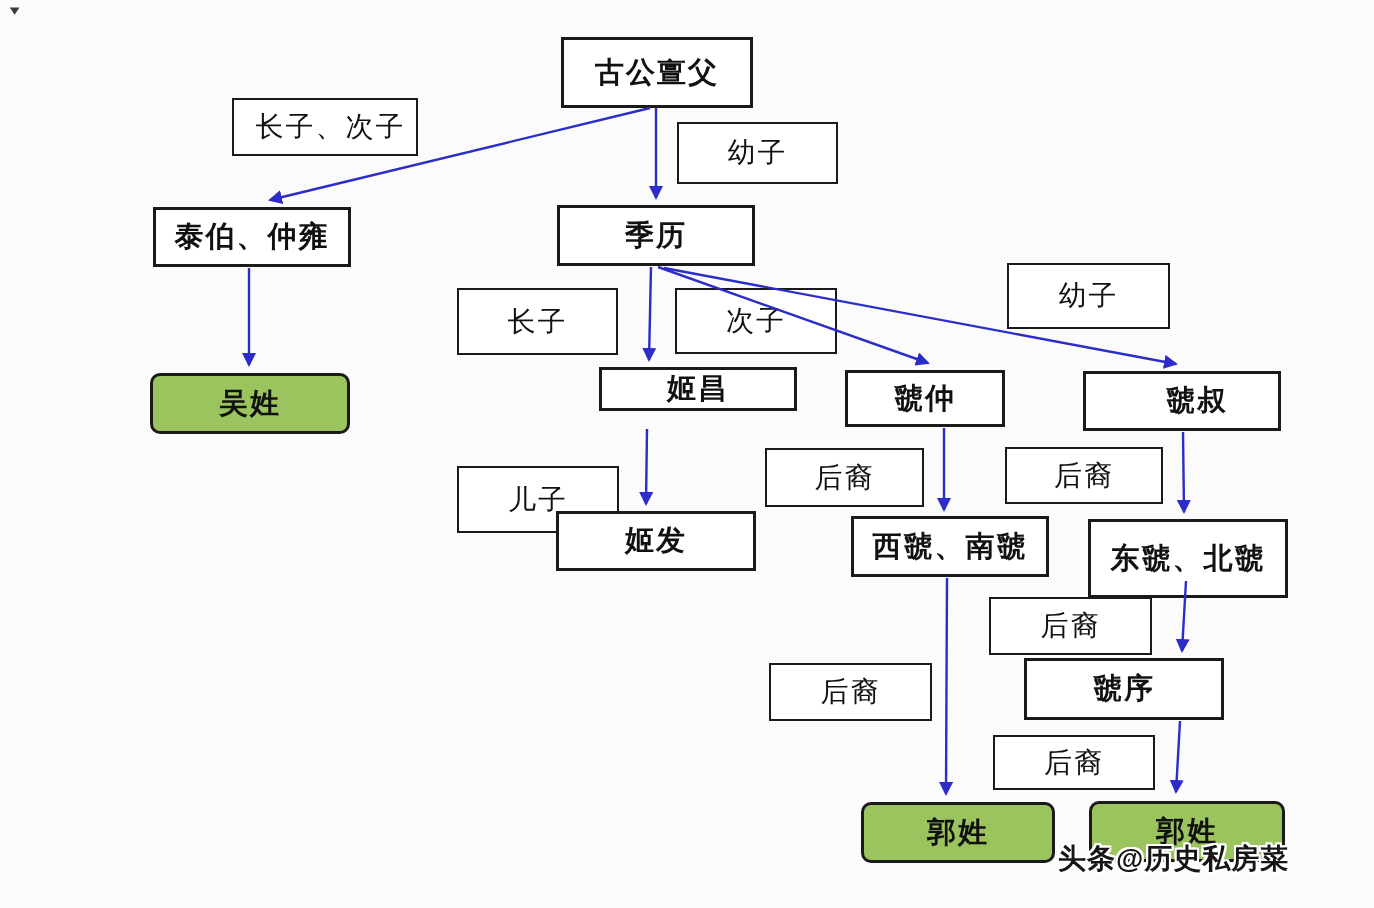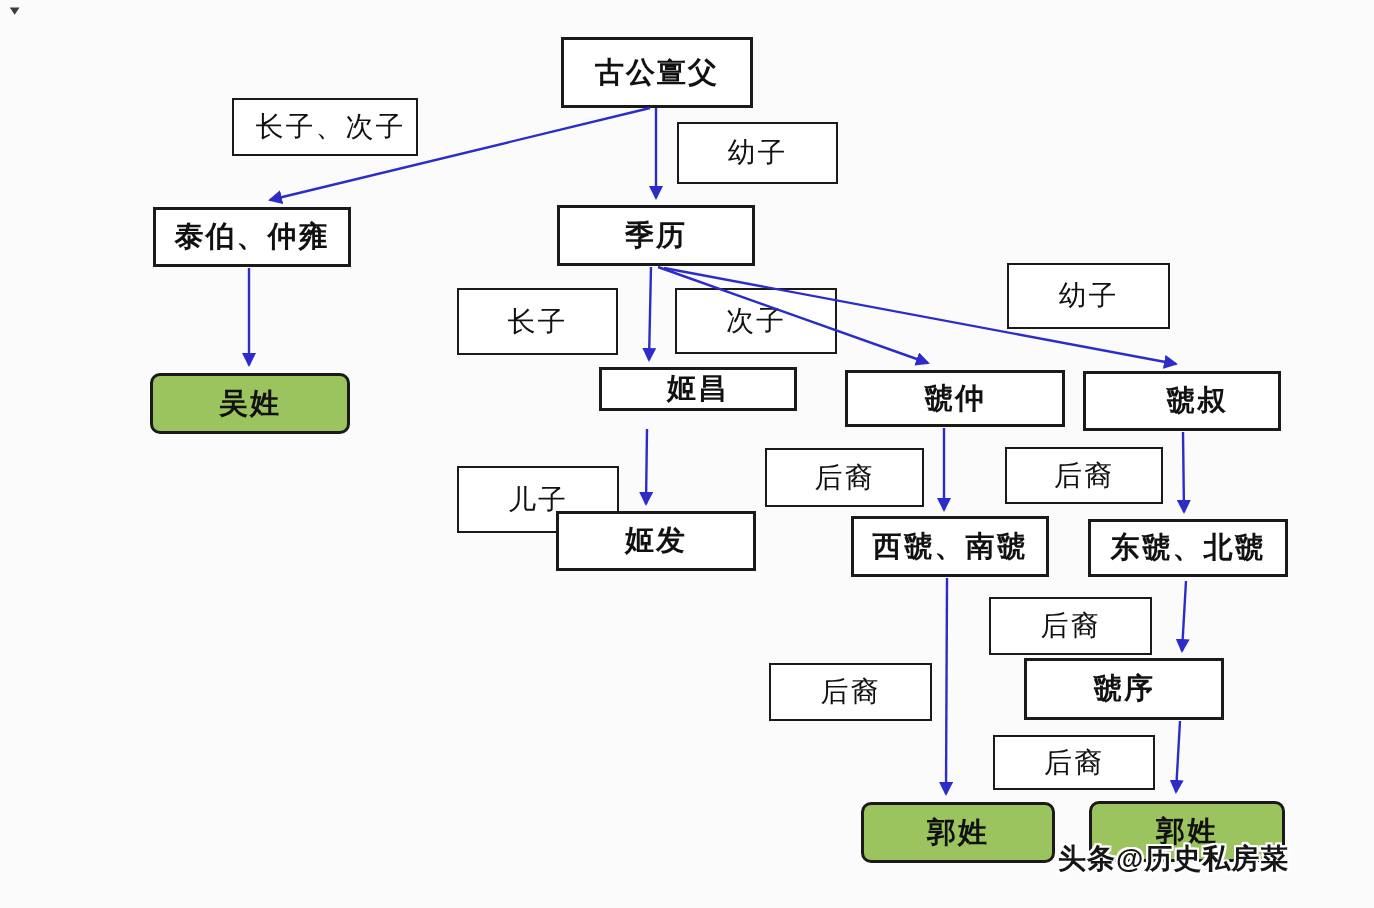--- a/index.html
+++ b/index.html
@@ -61,28 +61,28 @@
   <div class="node person" style="left:561px;top:37px;width:192px;height:71px;">古公亶父</div>
   <div class="node relation" style="left:232px;top:98px;width:186px;height:58px;padding-left:11px;">长子、次子</div>
   <div class="node relation" style="left:677px;top:122px;width:161px;height:62px;">幼子</div>
   <div class="node person" style="left:153px;top:207px;width:198px;height:60px;font-family:Liberation Mono, monospace;">泰伯、仲雍</div>
   <div class="node person" style="left:557px;top:205px;width:198px;height:61px;">季历</div>
   <div class="node relation" style="left:457px;top:288px;width:161px;height:67px;">长子</div>
   <div class="node relation" style="left:675px;top:288px;width:162px;height:66px;">次子</div>
   <div class="node relation" style="left:1007px;top:263px;width:163px;height:66px;">幼子</div>
   <div class="node surname" style="left:150px;top:373px;width:200px;height:61px;">吴姓</div>
   <div class="node person" style="left:555px;top:367px;width:198px;height:44px;margin-left:44px;">姬昌</div>
-  <div class="node person" style="left:845px;top:370px;width:220px;height:57px;">虢仲</div>
+  <div class="node person" style="left:845px;top:370px;width:160px;height:57px;">虢仲</div>
   <div class="node person" style="left:1083px;top:371px;width:198px;height:60px;padding-left:30px;">虢叔</div>
   <div class="node relation" style="left:457px;top:466px;width:162px;height:67px;">儿子</div>
   <div class="node relation" style="left:765px;top:448px;width:159px;height:59px;">后裔</div>
   <div class="node relation" style="left:1005px;top:447px;width:158px;height:57px;">后裔</div>
   <div class="node person" style="left:556px;top:511px;width:200px;height:60px;">姬发</div>
   <div class="node person" style="left:851px;top:516px;width:198px;height:61px;">西虢、南虢</div>
-  <div class="node person" style="left:1088px;top:519px;width:200px;height:58px;">东虢、北虢</div>
+  <div class="node person" style="left:1088px;top:519px;width:200px;height:79px;">东虢、北虢</div>
   <div class="node relation" style="left:989px;top:597px;width:163px;height:58px;">后裔</div>
   <div class="node relation" style="left:769px;top:663px;width:163px;height:58px;">后裔</div>
   <div class="node person" style="left:1024px;top:658px;width:200px;height:62px;text-align:right;">虢序</div>
   <div class="node relation" style="left:993px;top:735px;width:162px;height:55px;">后裔</div>
   <div class="node surname" style="left:861px;top:802px;width:194px;height:61px;">郭姓</div>
   <div class="node surname" style="left:1089px;top:801px;width:196px;height:61px;">郭姓</div>
 
   <svg class="edges" viewBox="0 0 1374 908">
     <defs>
       <marker id="ah" markerUnits="userSpaceOnUse" markerWidth="16" markerHeight="14" refX="12" refY="7" orient="auto">

